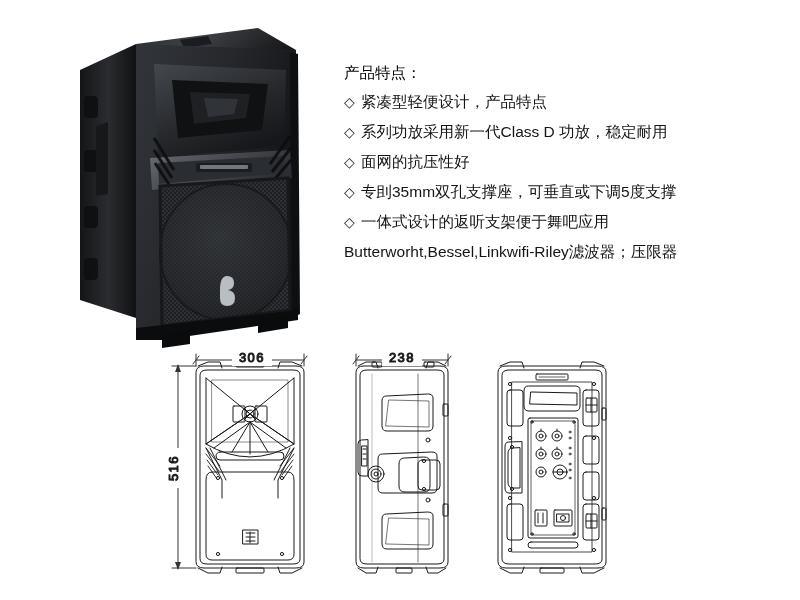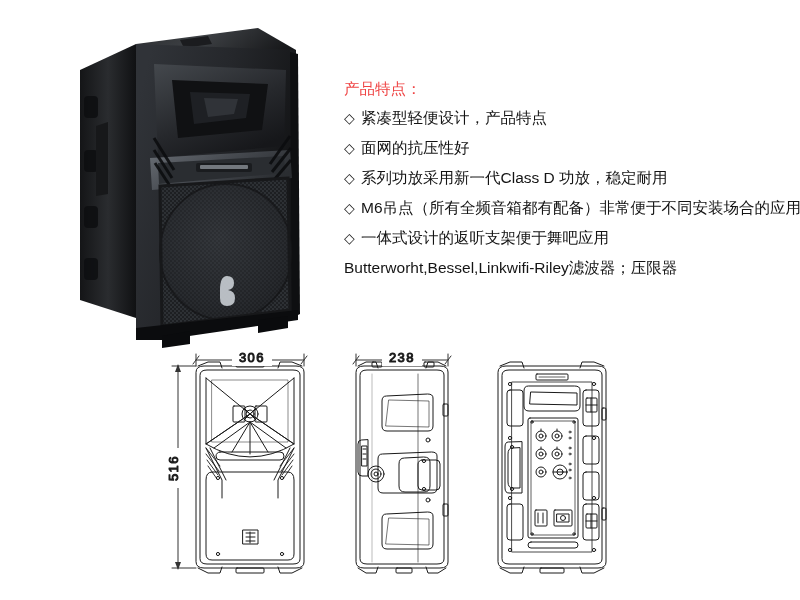--- a/index.html
+++ b/index.html
@@ -34,23 +34,22 @@
   
   .features {
     position: absolute;
     left: 344px;
     top: 58px;
     width: 452px;
   }
   .features-title {
     font-size: 15.5px;
     line-height: 29px;
-    color: #ef4444;
+    color: #000000;
     white-space: nowrap;
-    margin-top: 16px;
   }
   .feature-row {
     display: block;
     font-size: 15.5px;
     line-height: 29px;
     color: #141414;
     white-space: nowrap;
   }
   .feature-row .bullet {
     display: inline-block;
@@ -185,31 +184,31 @@
 
   <div class="features">
 
     <div class="features-title">产品特点：</div>
 
     <div class="feature-row">
       <span class="bullet">◇</span><span>紧凑型轻便设计，产品特点</span>
     </div>
 
     <div class="feature-row">
+      <span class="bullet">◇</span><span>系列功放采用新一代Class D 功放，稳定耐用</span>
+    </div>
+
+    <div class="feature-row">
       <span class="bullet">◇</span><span>面网的抗压性好</span>
     </div>
 
     <div class="feature-row">
-      <span class="bullet">◇</span><span>系列功放采用新一代Class D 功放，稳定耐用</span>
+      <span class="bullet">◇</span><span>专刞35mm双孔支撑座，可垂直或下调5度支撑</span>
     </div>
 
-
-    <div class="feature-row">
-      <span class="bullet">◇</span><span>M6吊点（所有全频音箱都有配备）非常便于不同安装场合的应用</span>
-    </div>
 
 
     <div class="feature-row">
       <span class="bullet">◇</span><span>一体式设计的返听支架便于舞吧应用</span>
     </div>
 
     <div class="feature-row cont">Butterworht,Bessel,Linkwifi-Riley滤波器；压限器</div>
 
 
   </div>

